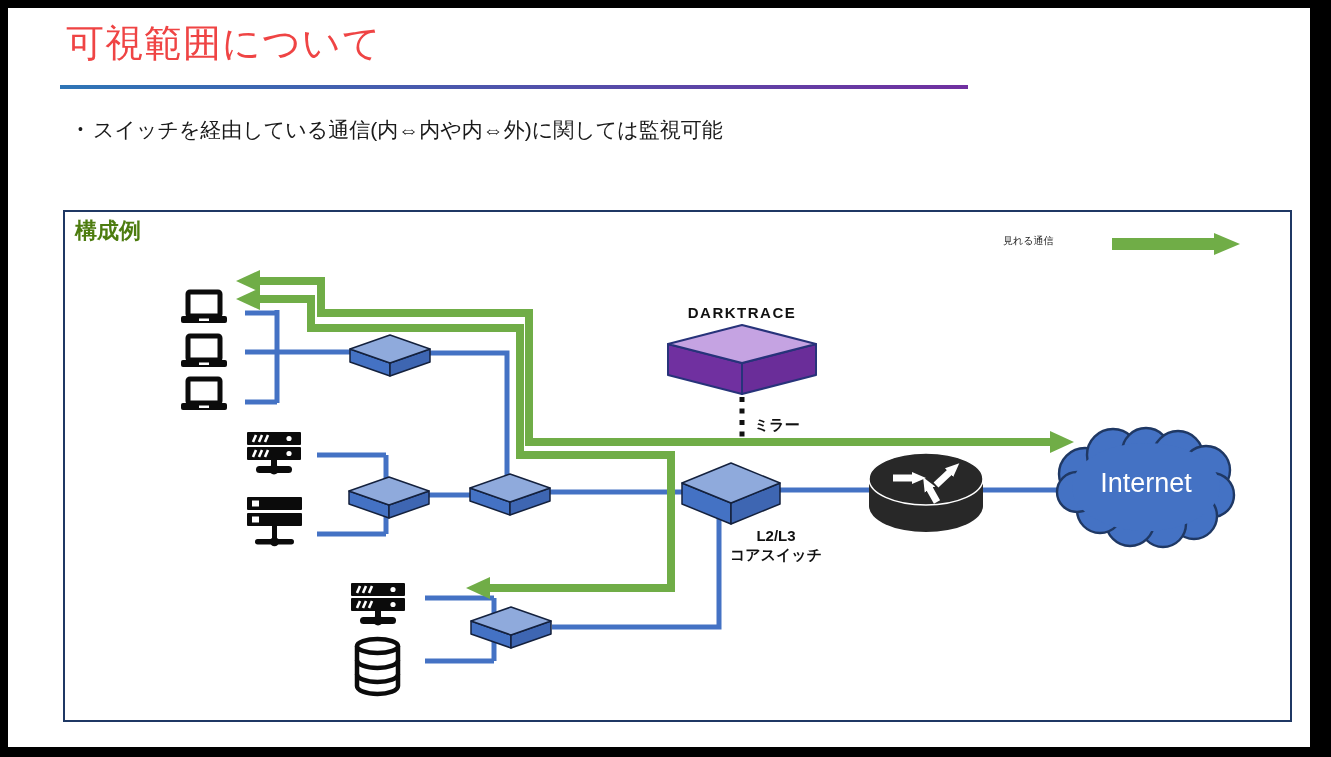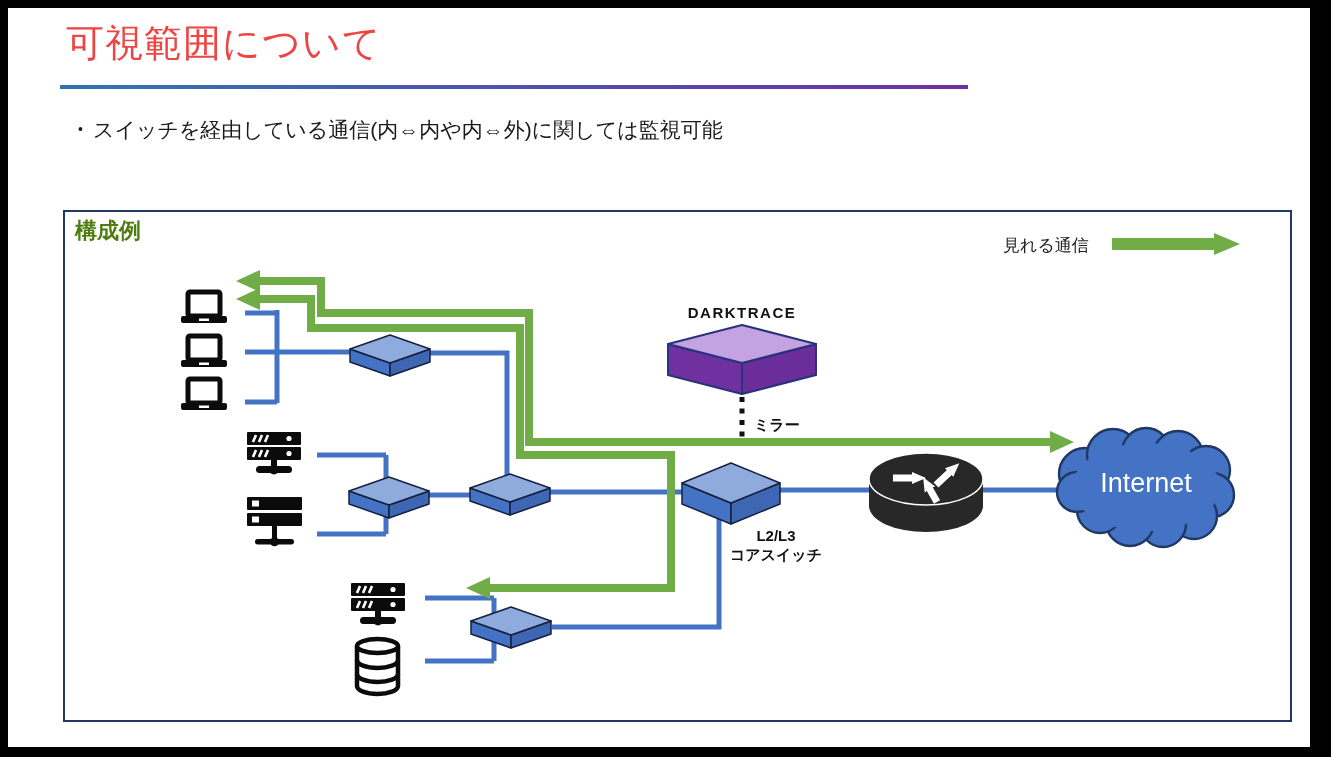--- a/index.html
+++ b/index.html
@@ -9,21 +9,21 @@
   
   .stage{position:absolute;left:-8px;top:-8px;width:1331px;height:757px;}
   .title{position:absolute;left:66px;top:18px;font-size:38px;color:#ef4444;letter-spacing:1px;white-space:nowrap;}
   .title-rule{position:absolute;left:60px;top:85px;width:908px;height:4px;
       background:linear-gradient(90deg,var(--underline_start),var(--underline_end));}
   .bullet-row{position:absolute;left:78px;top:116px;display:flex;align-items:flex-start;gap:10px;
       font-size:21px;color:#1a1a1a;white-space:nowrap;}
   .bullet-dot{font-size:14px;line-height:26px;}
   .panel{position:absolute;left:63px;top:210px;width:1229px;height:512px;border:2px solid var(--navy);background:#fff;box-sizing:border-box;}
   .panel-label{position:absolute;left:75px;top:216px;font-size:22px;font-weight:bold;color:#4d7c0f;}
-  .legend{position:absolute;left:1003px;top:234px;font-size:17px;color:#222;white-space:nowrap;}
+  .legend{position:absolute;left:1003px;top:234px;font-size:10px;color:#222;white-space:nowrap;}
   .legend-arrow{position:absolute;left:1110px;top:232px;}
   svg.overlay{position:absolute;left:0;top:0;pointer-events:none;}
   text{font-family:"Liberation Sans","DejaVu Sans",sans-serif;}
   .blue{stroke:var(--line_blue);stroke-width:5;fill:none;}
   .green{stroke:var(--accent_green);stroke-width:8;fill:none;}
   .dots{stroke:#111;stroke-width:5;stroke-dasharray:5 6.5;fill:none;}
   .sw-top{fill:var(--switch_top);stroke:#14213d;stroke-width:1.5;stroke-linejoin:round;}
   .sw-l{fill:var(--switch_front);stroke:#14213d;stroke-width:1.5;stroke-linejoin:round;}
   .sw-r{fill:var(--switch_side);stroke:#14213d;stroke-width:1.5;stroke-linejoin:round;}
   .dt-top{fill:var(--darktrace_top);stroke:#27337a;stroke-width:2;stroke-linejoin:round;}

